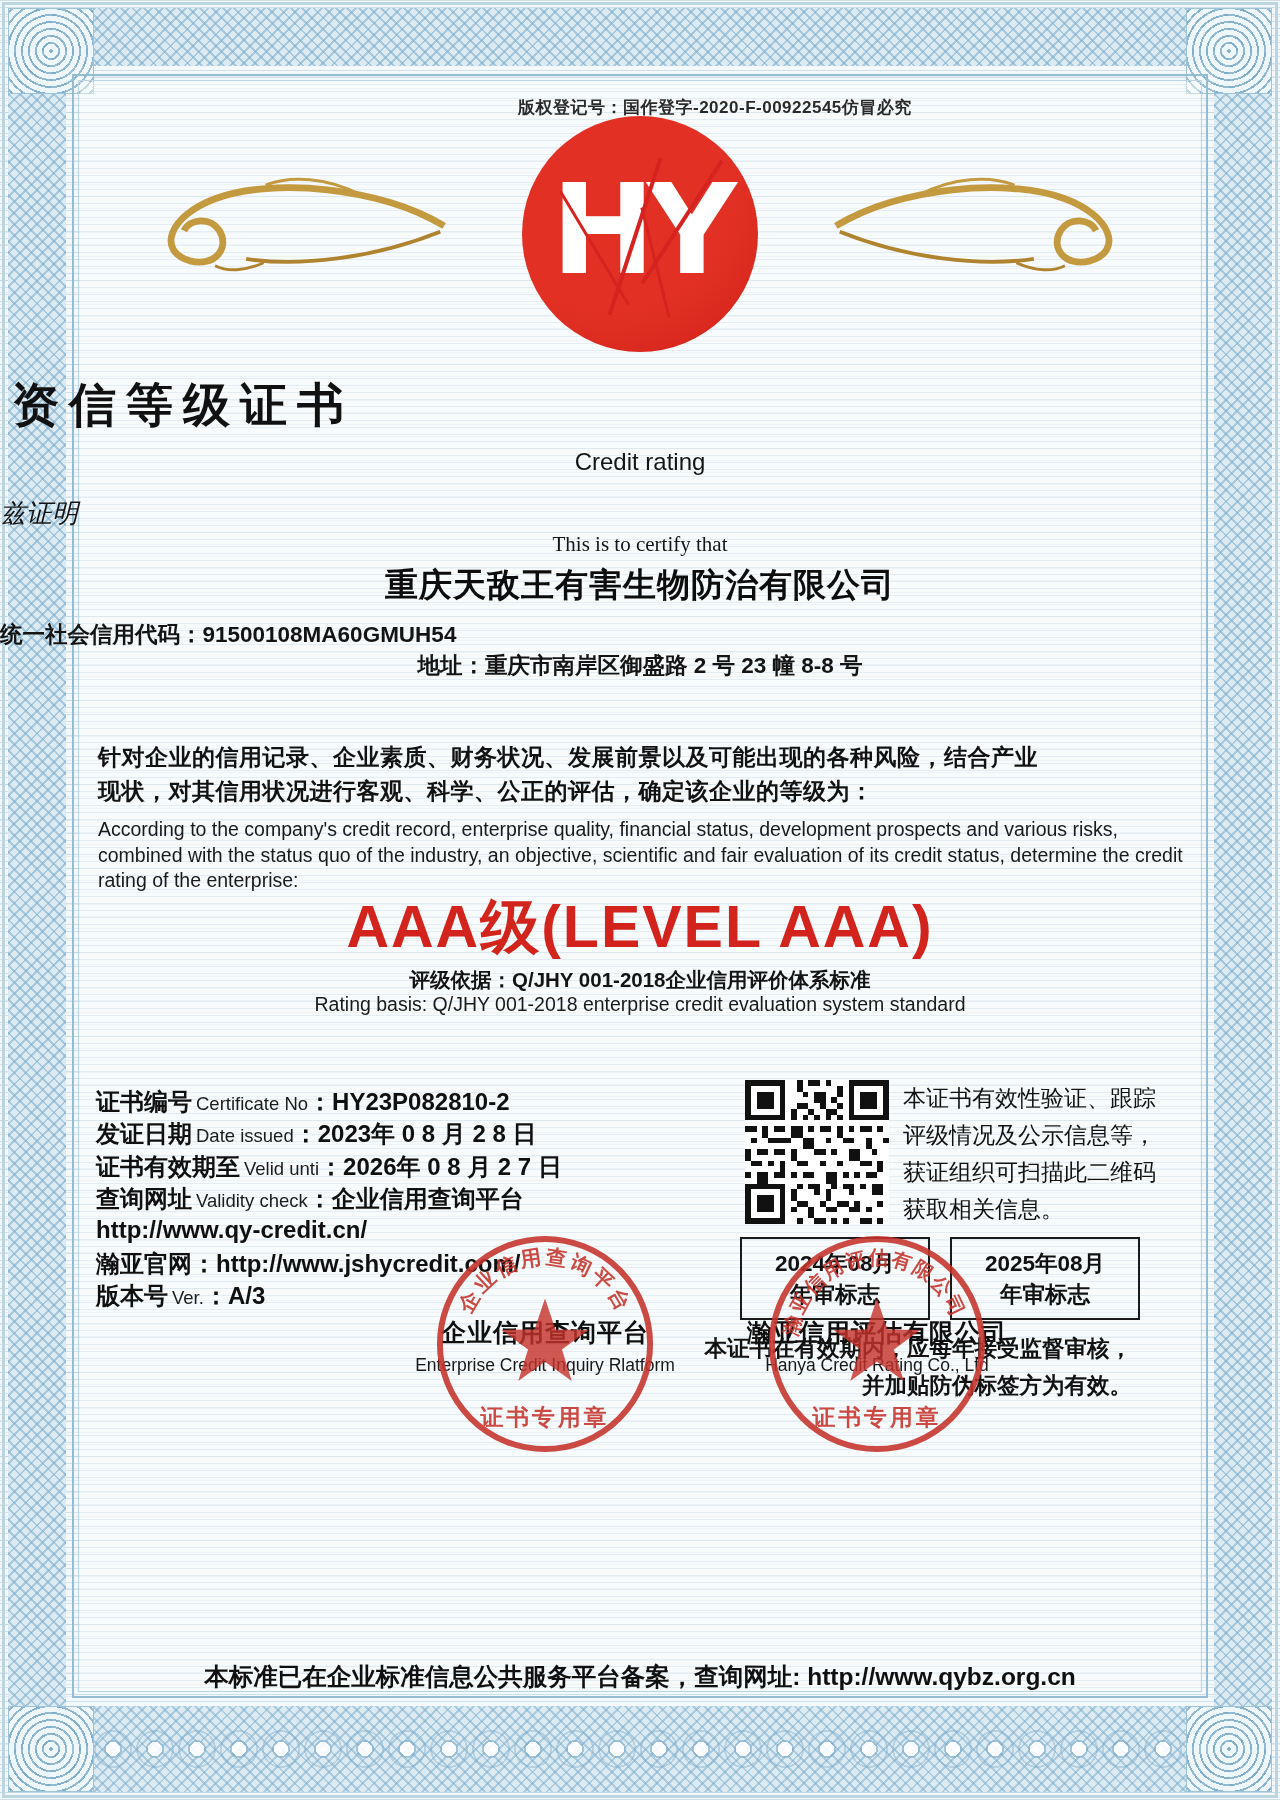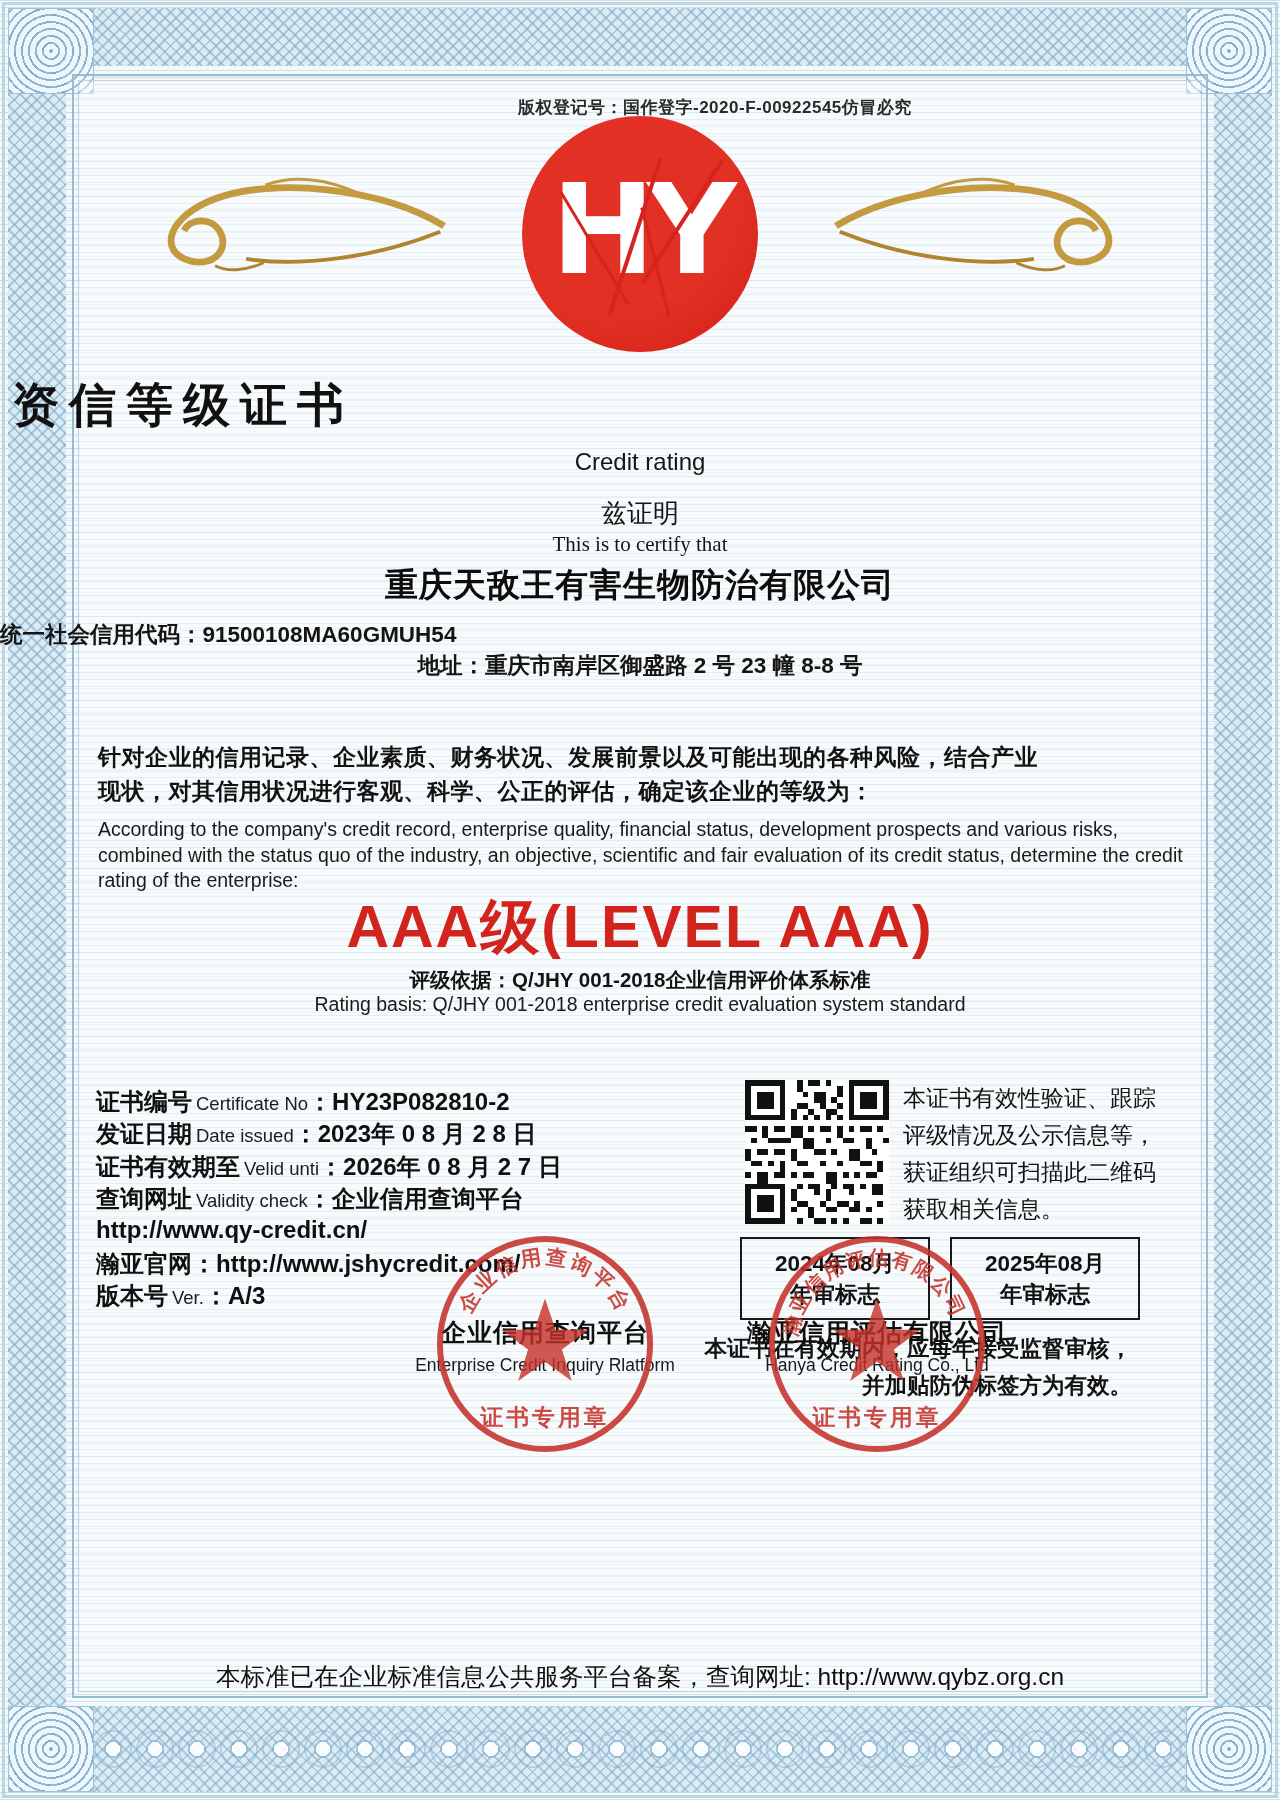--- a/index.html
+++ b/index.html
@@ -48,21 +48,21 @@
   .crack{position:absolute;background:#d6231f;}
   .crack.c1{left:47%;top:16%;width:4px;height:70%;transform:rotate(18deg);}
   .crack.c2{left:30%;top:28%;width:3px;height:56%;transform:rotate(-31deg);}
   .crack.c3{left:67%;top:14%;width:4px;height:62%;transform:rotate(33deg);}
   .crack.c4{left:56%;top:38%;width:3px;height:48%;transform:rotate(-14deg);}
   .flourish{position:absolute;top:168px;width:330px;height:110px;}
   .flourish.l{left:118px;} .flourish.r{right:118px;transform:scaleX(-1);}
 
   .title{position:absolute;top:374px;left:0;width:100%;text-align:left;font-size:47px;font-weight:700;letter-spacing:10px;color:#111;margin-left:12px;}
   .title-en{position:absolute;top:448px;left:0;width:100%;text-align:center;font-size:24px;color:#151515;}
-  .certify-zh{position:absolute;top:496px;left:0;width:100%;text-align:center;font-size:26px;color:#141414;}
+  .certify-zh{position:absolute;top:496px;left:0;width:100%;font-size:26px;color:#141414;font-style:italic;}
   .certify-en{position:absolute;top:532px;left:0;width:100%;text-align:center;font-size:21px;color:#151515;font-family:Liberation Serif, serif;}
   .company{position:absolute;top:563px;left:0;width:100%;text-align:center;font-size:33px;font-weight:800;letter-spacing:1px;color:#0d0d0d;}
   .credit-code{position:absolute;top:619px;left:0;width:100%;text-align:left;font-size:22.5px;font-weight:600;color:#141414;}
   .address{position:absolute;top:650px;left:0;width:100%;text-align:center;font-size:22.5px;font-weight:600;color:#141414;}
 
   
   .eval{position:absolute;left:98px;top:740px;width:1086px;}
   .eval .zh{font-size:23px;font-weight:600;line-height:34px;letter-spacing:.5px;color:#121212;}
   .eval .en{margin-top:9px;font-size:19.5px;line-height:25.5px;color:#1a1a1a;}
   .rating{position:absolute;top:888px;left:0;width:100%;text-align:center;font-size:59px;font-weight:800;letter-spacing:2px;color:#d2231c;}
@@ -87,21 +87,21 @@
   .supervision div{font-size:22.5px;font-weight:600;line-height:37px;color:#121212;}
 
   
   .org{position:absolute;width:330px;text-align:center;top:1316px;}
   .org.l{left:380px;} .org.r{left:712px;}
   .org .zh{font-size:25px;font-weight:800;letter-spacing:1px;color:#0f0f0f;}
   .org .en{font-size:17.5px;margin-top:6px;color:#181818;}
   .stamp{position:absolute;width:228px;height:228px;opacity:.88;}
   .stamp.l{left:431px;top:1230px;} .stamp.r{left:763px;top:1230px;}
 
-  .filing{position:absolute;top:1660px;left:0;width:100%;text-align:center;font-size:24.5px;font-weight:400;color:#101010;}
+  .filing{position:absolute;top:1660px;left:0;width:100%;text-align:center;font-size:24.5px;font-weight:700;color:#101010;}
 </style>
 </head>
 <body>
 
 <div class="page">
 
   <div class="strip top"></div>
   <div class="strip bottom"></div>
   <div class="strip left"></div>
   <div class="strip right"></div>

